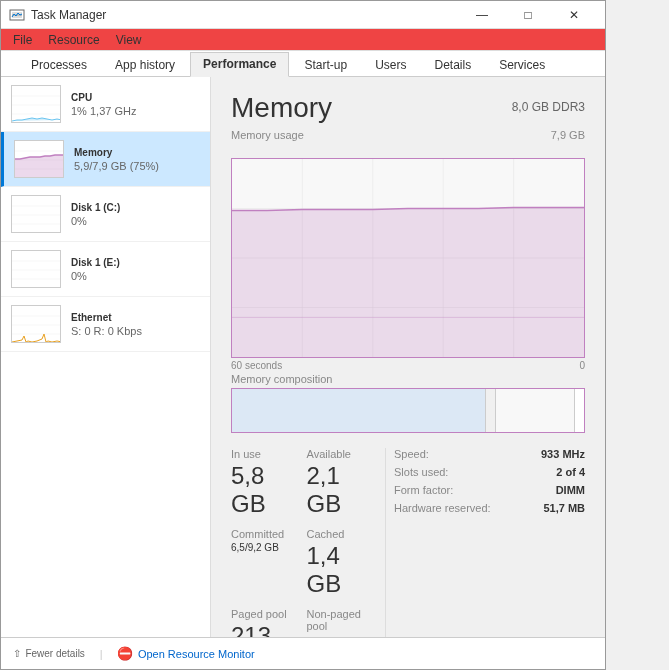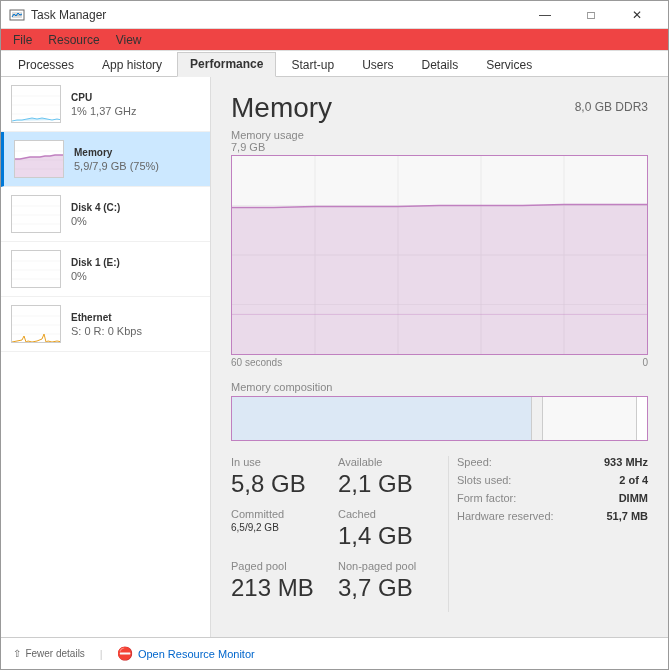--- a/index.html
+++ b/index.html
@@ -1,53 +1,53 @@
 <!DOCTYPE html>
 <html><head>
   <meta charset="utf-8">
   <style>
     * { box-sizing: border-box; margin: 0; padding: 0; }
     body { font-family: 'Segoe UI', Tahoma, Geneva, Verdana, sans-serif; font-size: 12px; background: #f0f0f0; }
     
-    .window { width: 669px; height: 670px; background: #f0f0f0; border: 1px solid #999; display: flex; flex-direction: column; }
+    .window { width: 606px; height: 670px; background: #f0f0f0; border: 1px solid #999; display: flex; flex-direction: column; }
     
     .title-bar { background: #fff; height: 28px; display: flex; align-items: center; padding: 0 8px; border-bottom: 1px solid #ddd; }
     .title-bar-icon { width: 16px; height: 16px; margin-right: 6px; }
     .title-bar-text { flex: 1; font-size: 12px; color: #333; }
     .title-bar-controls { display: flex; gap: 0; }
     .title-bar-btn { width: 46px; height: 28px; border: none; background: transparent; cursor: pointer; font-size: 12px; display: flex; align-items: center; justify-content: center; color: #333; }
     
     .menu-bar { background: #ef4444; height: 22px; display: flex; align-items: center; padding: 0 4px; border-bottom: 1px solid #ddd; }
     .menu-item { padding: 2px 8px; font-size: 12px; color: #333; cursor: pointer; }
     
-    .tabs { background: #fff; height: 26px; display: flex; align-items: flex-end; padding: 0 4px; border-bottom: 1px solid #ccc; }
+    .tabs { background: #fff; height: 26px; display: flex; align-items: flex-end; padding: 0 17px; border-bottom: 1px solid #ccc; }
     .tab { padding: 4px 12px; font-size: 12px; cursor: pointer; color: #333; border: 1px solid transparent; border-bottom: none; margin-right: 2px; }
     .tab.active { background: #f0f0f0; border: 1px solid #ccc; border-bottom: 1px solid #f0f0f0; font-weight: 600; margin-bottom: -1px; padding-bottom: 5px; }
     
     .content { display: flex; flex: 1; overflow: hidden; background: #f0f0f0; }
     
     .sidebar { width: 210px; background: #fff; border-right: 1px solid #ddd; overflow-y: auto; }
     .sidebar-item { display: flex; align-items: center; padding: 8px 10px; cursor: pointer; border-bottom: 1px solid #f0f0f0; }
     .sidebar-item.active { background: #cce8ff; border-left: 3px solid #0078d7; }
     .sidebar-thumb { width: 50px; height: 38px; border: 1px solid #ccc; margin-right: 10px; background: #fff; position: relative; overflow: hidden; flex-shrink: 0; }
     .sidebar-info { flex: 1; }
     .sidebar-name { font-size: 10px; font-weight: 600; color: #333; }
     .sidebar-value { font-size: 11px; color: #666; margin-top: 2px; }
     
     .main-panel { flex: 1; padding: 15px 20px; overflow-y: auto; }
     
     .main-header { display: flex; justify-content: space-between; align-items: flex-start; margin-bottom: 5px; }
     .main-title { font-size: 28px; font-weight: 300; color: #333; }
     .main-subtitle { font-size: 12px; color: #666; text-align: right; margin-top: 8px; }
     
-    .graph-label { font-size: 11px; color: #888; margin-bottom: 2px; display: flex; justify-content: space-between; flex-direction: column; }
+    .graph-label { font-size: 11px; color: #888; margin-bottom: 17px; display: flex; justify-content: space-between; }
     
     .memory-graph { border: 1px solid #c080c0; background: #f8f8f8; height: 200px; width: 100%; margin-bottom: 2px; position: relative; overflow: hidden; }
     
-    .graph-time { font-size: 10px; color: #888; display: flex; justify-content: space-between; margin-bottom: 13px; }
+    .graph-time { font-size: 10px; color: #888; display: flex; justify-content: space-between; margin-bottom: 2px; }
     
     .composition-label { font-size: 11px; color: #888; margin-bottom: 3px; }
     .memory-composition { border: 1px solid #c080c0; background: #f8f8f8; height: 45px; width: 100%; margin-bottom: 15px; display: flex; overflow: hidden; }
     .comp-segment { height: 100%; }
     .comp-in-use { background: #dce8f5; flex: 5.8; }
     .comp-modified { background: #f0f0f0; flex: 0.2; border-left: 1px solid #ccc; }
     .comp-standby { background: #f8f8f8; flex: 1.8; border-left: 1px solid #ccc; }
     .comp-free { background: #fff; flex: 0.2; border-left: 1px solid #ccc; }
     
     .stat-item { margin-bottom: 10px; }
@@ -143,21 +143,21 @@
         <div class="sidebar-thumb">
           <svg width="50" height="38" viewBox="0 0 50 38">
             <rect width="50" height="38" fill="white"></rect>
             <line x1="0" y1="10" x2="50" y2="10" stroke="#eee" stroke-width="0.5"></line>
             <line x1="0" y1="19" x2="50" y2="19" stroke="#eee" stroke-width="0.5"></line>
             <line x1="0" y1="28" x2="50" y2="28" stroke="#eee" stroke-width="0.5"></line>
             <polyline points="0,37 50,37" fill="none" stroke="#7cb87c" stroke-width="1"></polyline>
           </svg>
         </div>
         <div class="sidebar-info">
-          <div class="sidebar-name">Disk 4 (C:)</div>
+          <div class="sidebar-name">Disk 1 (C:)</div>
           <div class="sidebar-value">0%</div>
         </div>
       </div>
 
       <div class="sidebar-item">
         <div class="sidebar-thumb">
           <svg width="50" height="38" viewBox="0 0 50 38">
             <rect width="50" height="38" fill="white"></rect>
             <line x1="0" y1="10" x2="50" y2="10" stroke="#eee" stroke-width="0.5"></line>
             <line x1="0" y1="19" x2="50" y2="19" stroke="#eee" stroke-width="0.5"></line>

